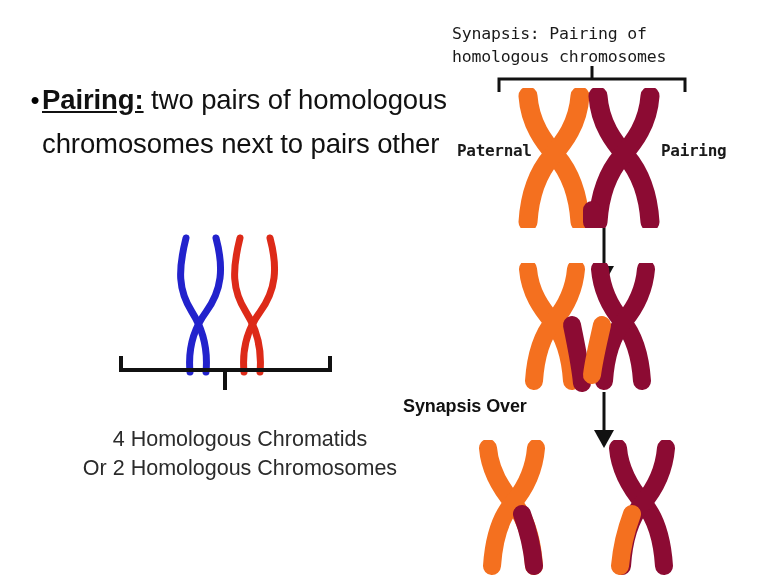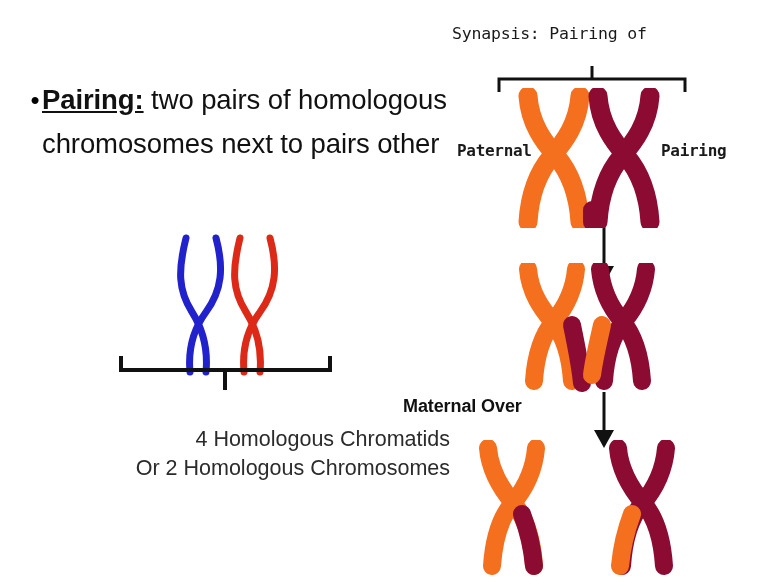--- a/index.html
+++ b/index.html
@@ -67,21 +67,21 @@
     top: 352px;
     width: 215px;
     height: 42px;
   }
 
   .tetrad-caption {
     position: absolute;
     left: 30px;
     top: 425px;
     width: 420px;
-    text-align: right;
+    text-align: center;
     font-size: 21.5px;
     line-height: 29px;
     color: #2b2b2b;
     font-family: "Liberation Sans", sans-serif;
   }
 
   
   .synapsis-heading {
     position: absolute;
     left: 452px;
@@ -177,20 +177,21 @@
     </svg>
   </div>
 
   <div class="tetrad-caption">
     <div>4 Homologous Chromatids</div>
     <div>Or 2 Homologous Chromosomes</div>
   </div>
 
   <div class="synapsis-heading">
     <div>Synapsis: Pairing of</div>
+    <div>homologous chromosomes</div>
   </div>
 
   <div class="top-bracket">
     <svg width="190" height="28" viewBox="0 0 190 28" aria-hidden="true">
       <g stroke="#111111" stroke-width="3" fill="none">
         <path d="M95,0 L95,13"></path>
         <path d="M2,26 L2,13 L188,13 L188,26"></path>
       </g>
     </svg>
   </div>
@@ -235,21 +236,21 @@
 
         <path d="M92,6 C94,30 104,46 114,58 C124,70 132,88 134,118" stroke="#8c0b33"></path>
         <path d="M138,6 C136,30 126,46 116,58 C106,70 98,88 96,118" stroke="#8c0b33"></path>
 
         <path d="M64,62 C68,82 72,100 74,120" stroke="#8c0b33"></path>
         <path d="M94,62 C90,80 86,96 84,112" stroke="#f4701f"></path>
       </g>
     </svg>
   </div>
 
-  <div class="crossing-over-label">Maternal Over</div>
+  <div class="crossing-over-label">Synapsis Over</div>
 
   <div class="arrow arrow-2">
     <svg width="30" height="58" viewBox="0 0 30 58" aria-hidden="true">
       <line x1="15" y1="0" x2="15" y2="40" stroke="#111111" stroke-width="3"></line>
       <polygon points="5,38 25,38 15,56" fill="#111111"></polygon>
     </svg>
   </div>
 
   <div class="stage stage-result">
     <svg width="250" height="140" viewBox="0 0 250 140" aria-hidden="true">

